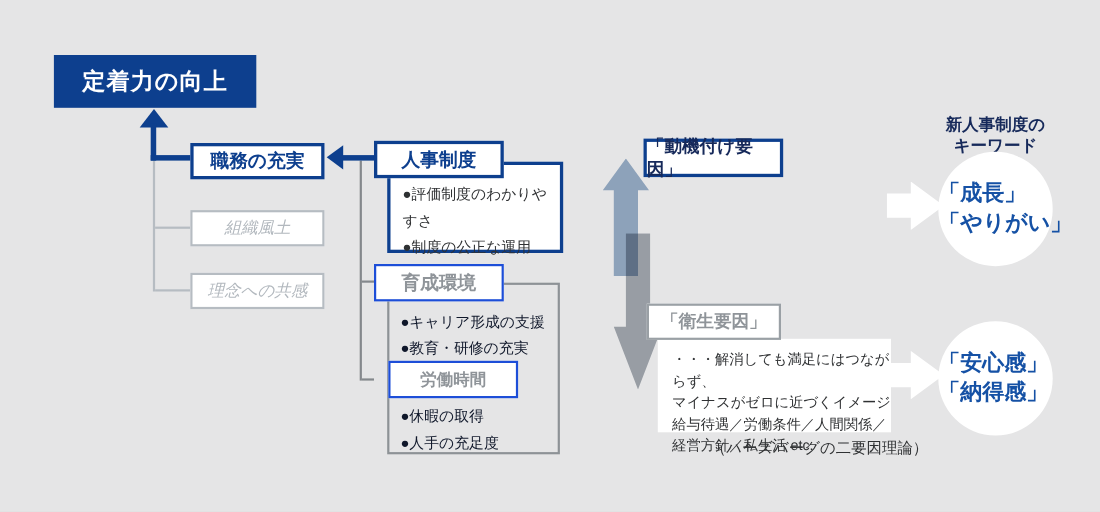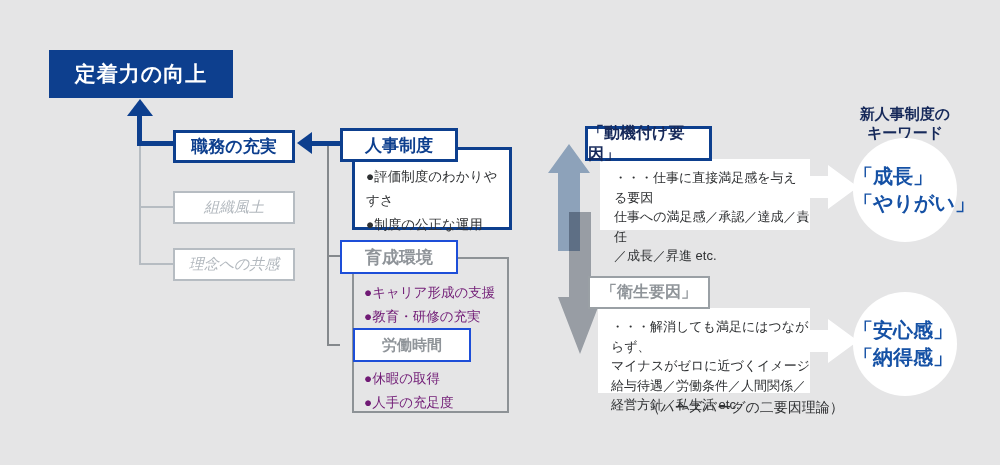--- a/index.html
+++ b/index.html
@@ -42,21 +42,21 @@
     left:352px; top:147px; width:160px; height:83px;
     background:#ffffff; border:3px solid #0d3f8e; z-index:2;
     padding:15px 0 0 11px; font-size:13.5px; line-height:24px; color:#2f3133;
   }
   .ikusei-title { left:340px; top:240px; width:118px; height:34px; font-size:17px; }
   .roudou-title { left:340px; top:328px; width:118px; height:34px; font-size:15px;margin-left:13px; }
   .cluster-box {
     left:352px; top:257px; width:157px; height:156px;
     border:2px solid #8d9296; background:transparent; z-index:1;
   }
-  .bullets { font-size:13.5px; line-height:24px; color:#701a75; z-index:2; }
+  .bullets { font-size:13.5px; line-height:24px; color:#0f172a; z-index:2; }
 
   
   .line-blue { background:#0d3f8e; z-index:1; }
   .line-light { background:#b6bcc2; z-index:0; }
   .line-dark { background:#84888c; z-index:0; }
   .tri { width:0; height:0; z-index:1; }
   .tri-up {
     left:127px; top:99px;
     border-left:13px solid transparent; border-right:13px solid transparent;
     border-bottom:17px solid #0d3f8e;
@@ -176,25 +176,20 @@
     <div>●休暇の取得</div>
     <div>●人手の充足度</div>
   </div>
 
   <div class="abs big-arrow arrow-up"></div>
   <div class="abs big-arrow arrow-down"></div>
 
   <div class="abs douki-title">
     <span>「動機付け要因」</span>
   </div>
-  <div class="abs panel douki-body">
-    <div>・・・仕事に直接満足感を与える要因</div>
-    <div>仕事への満足感／承認／達成／責任</div>
-    <div>／成長／昇進 etc.</div>
-  </div>
 
   <div class="abs eisei-title">
     <span>「衛生要因」</span>
   </div>
   <div class="abs panel eisei-body">
     <div>・・・解消しても満足にはつながらず、</div>
     <div>マイナスがゼロに近づくイメージ</div>
     <div>給与待遇／労働条件／人間関係／</div>
     <div>経営方針／私生活 etc.</div>
   </div>

